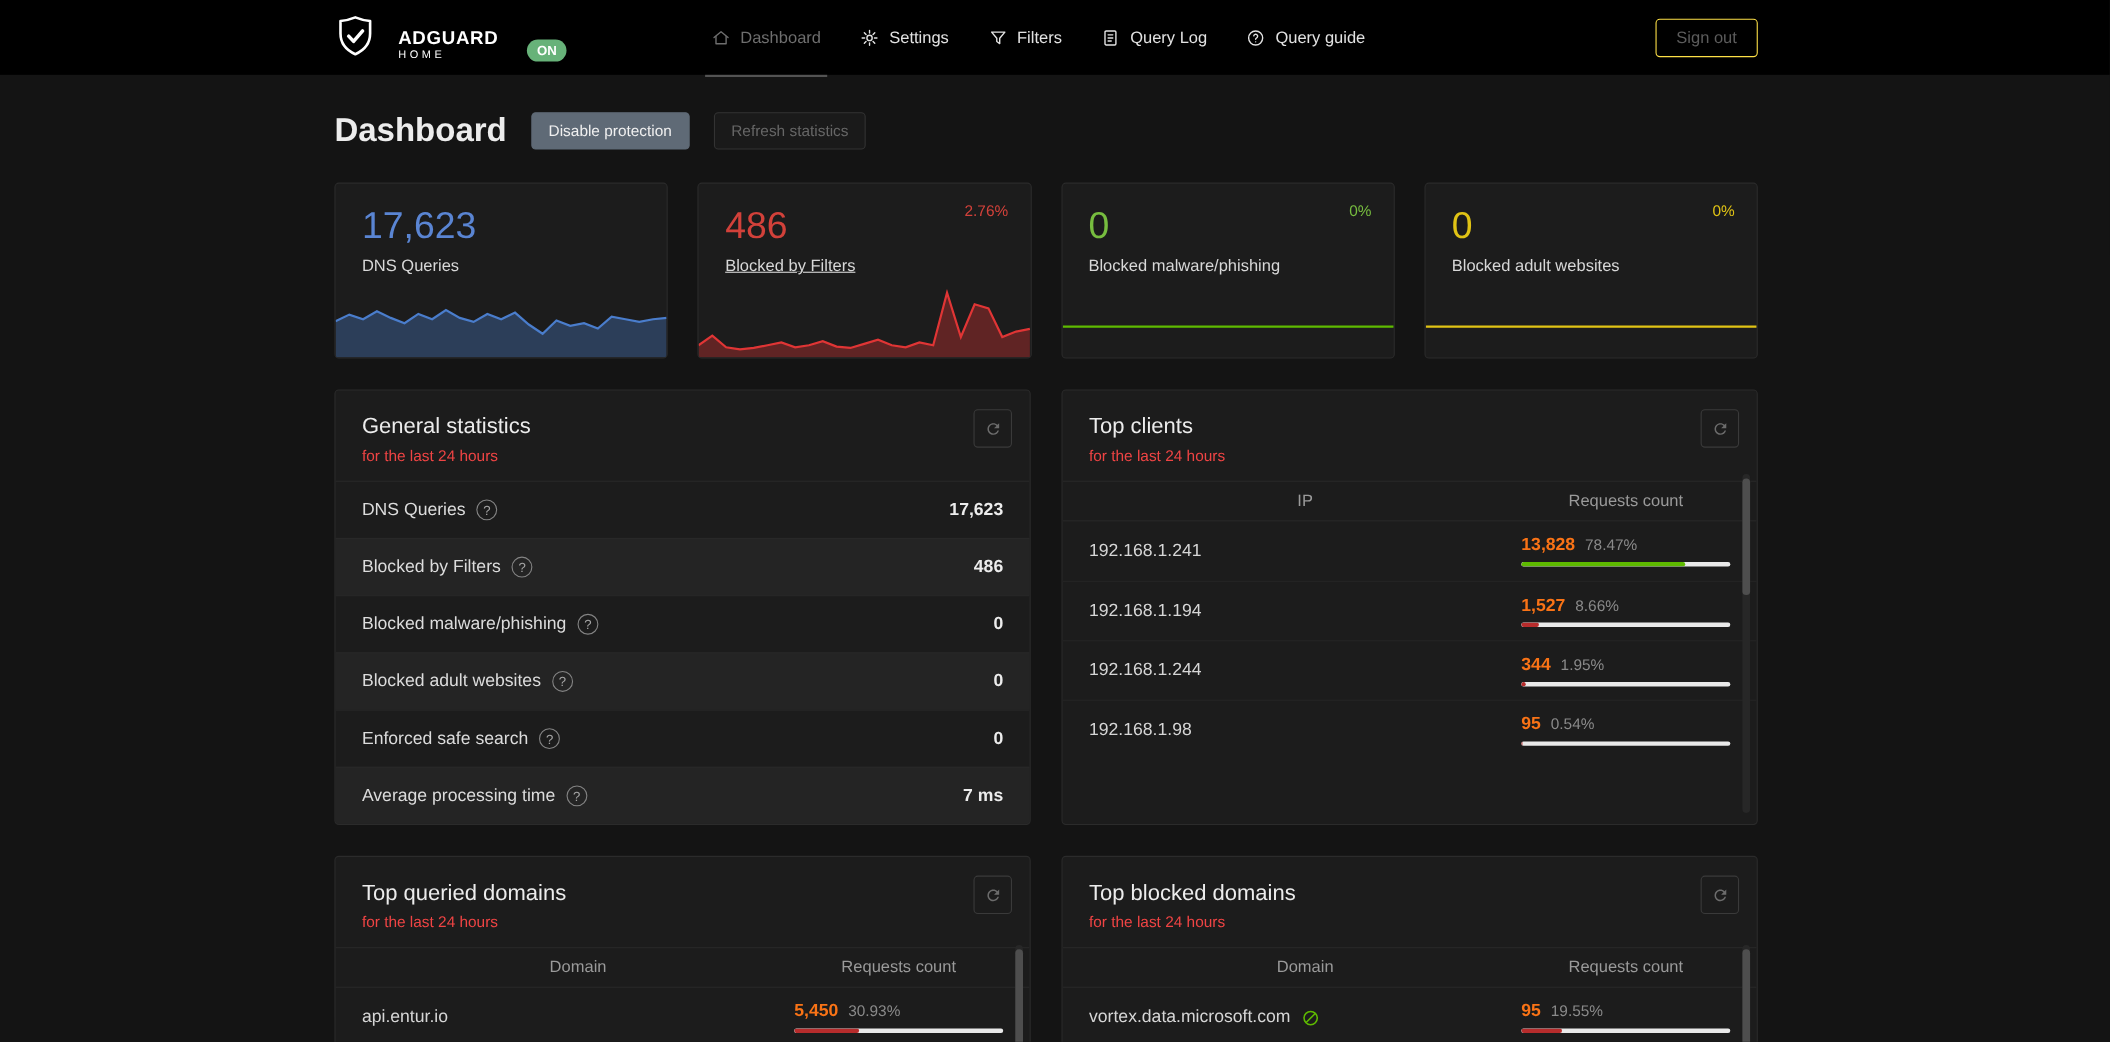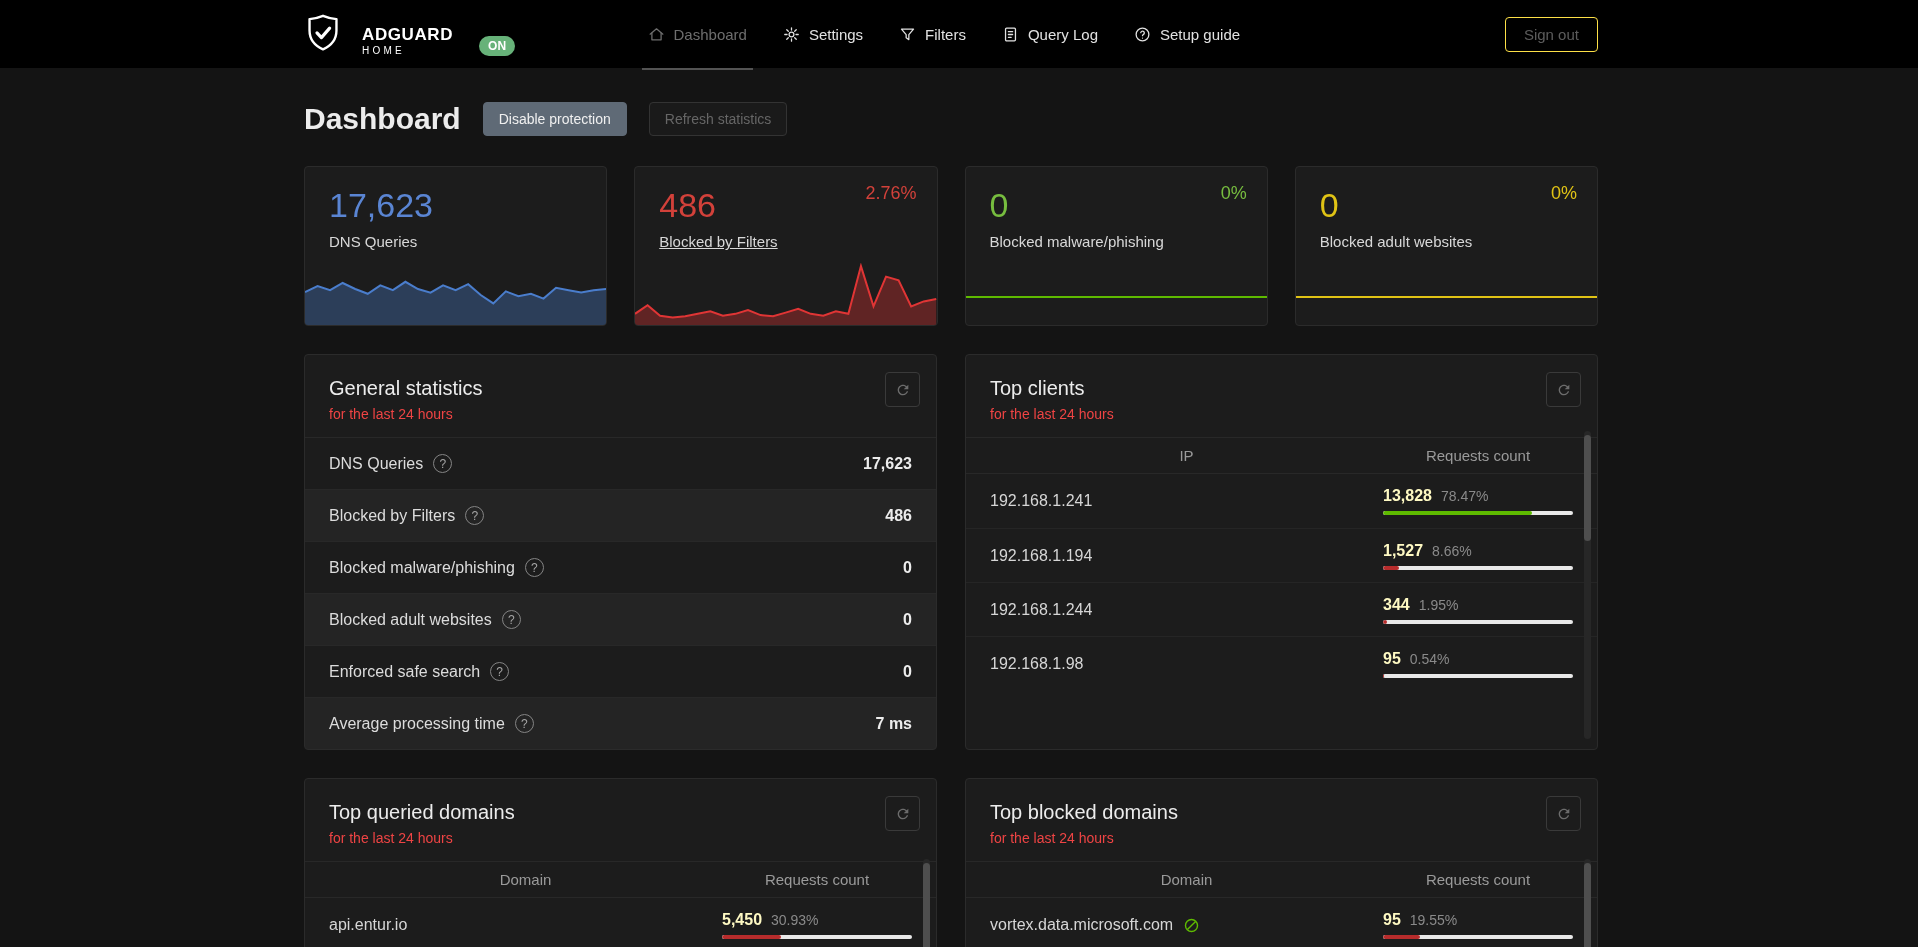--- a/index.html
+++ b/index.html
@@ -33,21 +33,21 @@
   .btn-disable{background:#5f6a76;border:1px solid #5f6a76;color:#f0f0f0}
   .btn-refresh{background:#1a1a1a;border:1px solid #333;color:#666}
 
   
   .stats-row{display:grid;grid-template-columns:repeat(4,1fr);gap:27px;margin-top:30px}
   .stat-card{position:relative;height:160px;background:#1c1c1c;border:1px solid #2b2b2b;
     border-radius:4px;padding:20px 24px;overflow:hidden}
   .stat-value{font-size:34px;line-height:1.1}
   .stat-label{display:inline-block;margin-top:9px;font-size:15px;color:#d8d8d8}
   .stat-link{text-decoration:underline;cursor:pointer}
-  .stat-percent{position:absolute;top:16px;right:20px;font-size:18px}
+  .stat-percent{position:absolute;top:16px;right:20px;font-size:14px}
   .spark{position:absolute;left:0;right:0;bottom:0;width:100%;display:block}
 
   
   .grid-2{display:grid;grid-template-columns:1fr 1fr;gap:28px;margin-top:28px}
   .panel{position:relative;background:#1c1c1c;border:1px solid #2b2b2b;border-radius:4px;overflow:hidden}
   .panel-tall{height:432px}
   .panel-head{padding:22px 24px 15px}
   .panel-title{font-size:20px;color:#ececec}
   .panel-sub{margin-top:6px;font-size:14px;color:#ef4444}
   .refresh-btn{position:absolute;top:17px;right:16px;width:35px;height:35px;background:transparent;
@@ -67,21 +67,21 @@
   
   .t-head{display:flex;align-items:center;height:37px;padding:0 24px;border-top:1px solid #282828;
     border-bottom:1px solid #282828;color:#9a9a9a;font-size:15px}
   .t-col-main{flex:1;text-align:center}
   .t-col-count{width:190px;text-align:center}
   .data-row{display:flex;height:54px;padding:0 24px}
   .data-row + .data-row{border-top:1px solid #252525}
   .row-main{flex:1;font-size:16px;color:#d6d6d6;display:flex;align-items:center}
   .row-count{width:190px;display:flex;flex-direction:column;justify-content:center}
   .count-line{display:flex;align-items:baseline;gap:9px}
-  .count-num{font-size:16px;font-weight:bold;color:#fef9c3}
+  .count-num{font-size:16px;font-weight:bold;color:#f97316}
   .count-pct{font-size:14px;color:#8a8a8a}
   .bar{margin-top:6px;height:4px;background:#e9e9e9;border-radius:2px;overflow:hidden}
   .bar-fill{height:100%;border-radius:2px}
   .blocked-ico{display:inline-flex;margin-left:10px}
   .blocked-ico svg{width:17px;height:17px;stroke:#5eba00;fill:none;stroke-width:2}
 
   
   .vtrack{position:absolute;right:6px;width:7px;background:#272727;border-radius:4px}
   .vthumb{position:absolute;right:6px;width:7px;background:#4e4e4e;border-radius:4px;cursor:grab}
 </style>
@@ -131,21 +131,21 @@
             <path d="M9 8h6M9 12h6M9 16h4"></path>
           </svg>
         <span>Query Log</span>
       </div>
       <div class="nav-item">
         <svg viewBox="0 0 24 24">
             <circle cx="12" cy="12" r="9"></circle>
             <path d="M9.6 9.3a2.5 2.5 0 1 1 3.4 2.8c-.7.3-1 .8-1 1.6"></path>
             <path d="M12 17h.01"></path>
           </svg>
-        <span>Setup guide</span>
+        <span>Query guide</span>
       </div>
     </div>
 
     <button class="signout">Sign out</button>
   </div>
 </nav>
 
 <main class="main">
 
   <div class="page-head">

